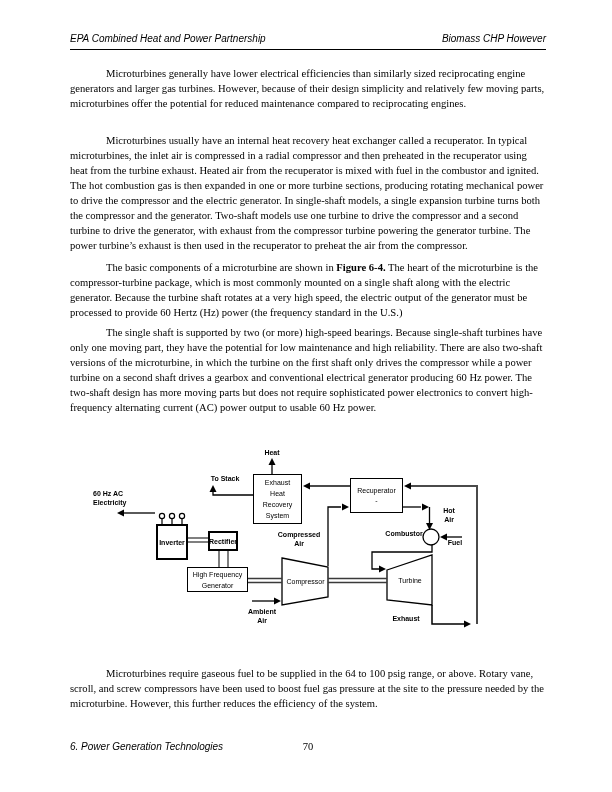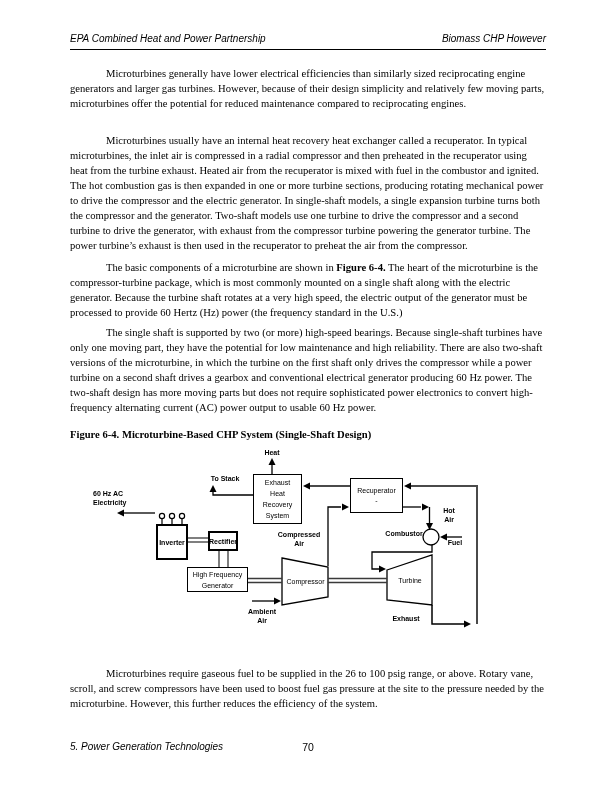--- a/index.html
+++ b/index.html
@@ -26,21 +26,21 @@
   }
   .src {
     position:absolute; left:108px; top:645px; font-size:10px;
   }
   .ftr {
     position:absolute; left:70px; right:66px; top:741px; height:14px;
     font-family:"Liberation Sans", sans-serif; font-style:italic; font-size:10px;
   }
   .ftr .pageno {
     position:absolute; left:50%; transform:translateX(-50%);
-    font-family:Liberation Sans, sans-serif; font-style:normal; font-size:10.5px;
+    font-family:Liberation Serif, serif; font-style:normal; font-size:10.5px;
   }
   .diagram { position:absolute; left:0; top:446px; width:612px; height:195px; }
   .diagram svg { position:absolute; left:0; top:0; }
   .dbox {
     position:absolute; background:#fff; border:1.5px solid #000;
     display:flex; align-items:center; justify-content:center; text-align:center;
     font-family:"Liberation Sans", sans-serif; font-size:7px; line-height:11px;
     white-space:pre-line;
   }
   .dbox.thick { border-width:2.5px; font-weight:bold; }
@@ -60,21 +60,20 @@
   <div class="hdr">
     <span>EPA Combined Heat and Power Partnership</span>
     <span>Biomass CHP However</span>
   </div>
 
   <p class="para" style="top:66px">Microturbines generally have lower electrical efficiencies than similarly sized reciprocating engine generators and larger gas turbines. However, because of their design simplicity and relatively few moving parts, microturbines offer the potential for reduced maintenance compared to reciprocating engines.</p>
   <p class="para" style="top:133px">Microturbines usually have an internal heat recovery heat exchanger called a recuperator. In typical microturbines, the inlet air is compressed in a radial compressor and then preheated in the recuperator using heat from the turbine exhaust. Heated air from the recuperator is mixed with fuel in the combustor and ignited. The hot combustion gas is then expanded in one or more turbine sections, producing rotating mechanical power to drive the compressor and the electric generator. In single-shaft models, a single expansion turbine turns both the compressor and the generator. Two-shaft models use one turbine to drive the compressor and a second turbine to drive the generator, with exhaust from the compressor turbine powering the generator turbine. The power turbine’s exhaust is then used in the recuperator to preheat the air from the compressor.</p>
   <p class="para" style="top:260px"><span>The basic components of a microturbine are shown in </span><b>Figure 6-4.</b><span> The heart of the microturbine is the compressor-turbine package, which is most commonly mounted on a single shaft along with the electric generator. Because the turbine shaft rotates at a very high speed, the electric output of the generator must be processed to provide 60 Hertz (Hz) power (the frequency standard in the U.S.)</span></p>
   <p class="para" style="top:325px">The single shaft is supported by two (or more) high-speed bearings. Because single-shaft turbines have only one moving part, they have the potential for low maintenance and high reliability. There are also two-shaft versions of the microturbine, in which the turbine on the first shaft only drives the compressor while a power turbine on a second shaft drives a gearbox and conventional electrical generator producing 60 Hz power. The two-shaft design has more moving parts but does not require sophisticated power electronics to convert high-frequency alternating current (AC) power output to usable 60 Hz power.</p>
 
-  <div class="cap">Figure 6-4. Microturbine-Based CHP System (Single-Shaft Design)</div>
 
   <div class="diagram">
     <svg width="612" height="195" viewBox="0 0 612 195">
 
       <polygon points="282,112 328,121 328,151 282,159" fill="#fff" stroke="#000" stroke-width="1.3"></polygon>
       <polygon points="387,124 432,109 432,159 387,154" fill="#fff" stroke="#000" stroke-width="1.3"></polygon>
 
       <circle cx="431" cy="91" r="8" fill="#fff" stroke="#000" stroke-width="1.3"></circle>
 
       <line x1="272" y1="28" x2="272" y2="17" stroke="#000" stroke-width="1.3"></line>
@@ -156,20 +155,20 @@
     <div class="dlabel" style="left:437px; top:61px; width:24px;">Hot
 Air</div>
     <div class="dlabel" style="left:384px; top:84px; width:40px;">Combustor</div>
     <div class="dlabel" style="left:444px; top:93px; width:22px;">Fuel</div>
     <div class="dlabel" style="left:385px; top:169px; width:42px;">Exhaust</div>
     <div class="dlabel plain" style="left:284px; top:132px; width:43px;">Compressor</div>
     <div class="dlabel plain" style="left:390px; top:131px; width:40px;">Turbine</div>
   </div>
 
 
-  <p class="para" style="top:666px">Microturbines require gaseous fuel to be supplied in the 26 to 100 psig range, or above. Rotary vane, scroll, and screw compressors have been used to boost fuel gas pressure at the site to the pressure needed by the microturbine. However, this further reduces the efficiency of the system.</p>
+  <p class="para" style="top:666px">Microturbines require gaseous fuel to be supplied in the 64 to 100 psig range, or above. Rotary vane, scroll, and screw compressors have been used to boost fuel gas pressure at the site to the pressure needed by the microturbine. However, this further reduces the efficiency of the system.</p>
 
   <div class="ftr">
-    <span>5. Power Generation Technologies</span>
+    <span>6. Power Generation Technologies</span>
     <span class="pageno">70</span>
   </div>
 
 </div>
 
 </body></html>

